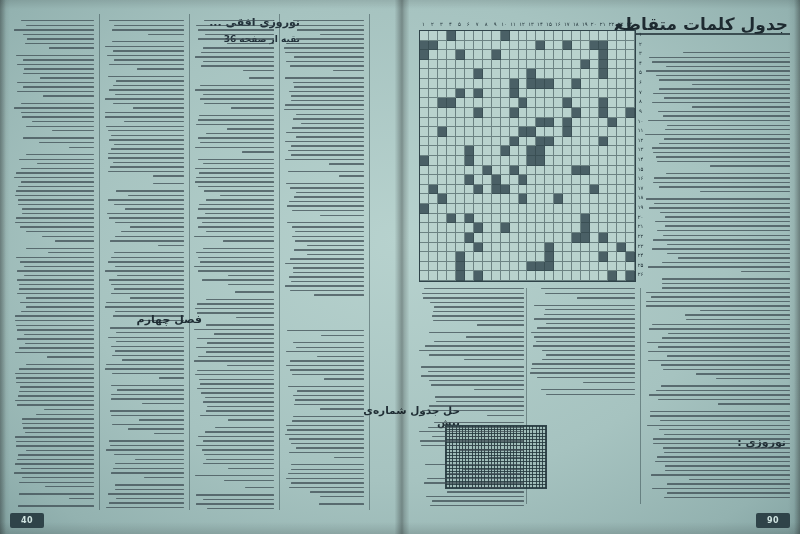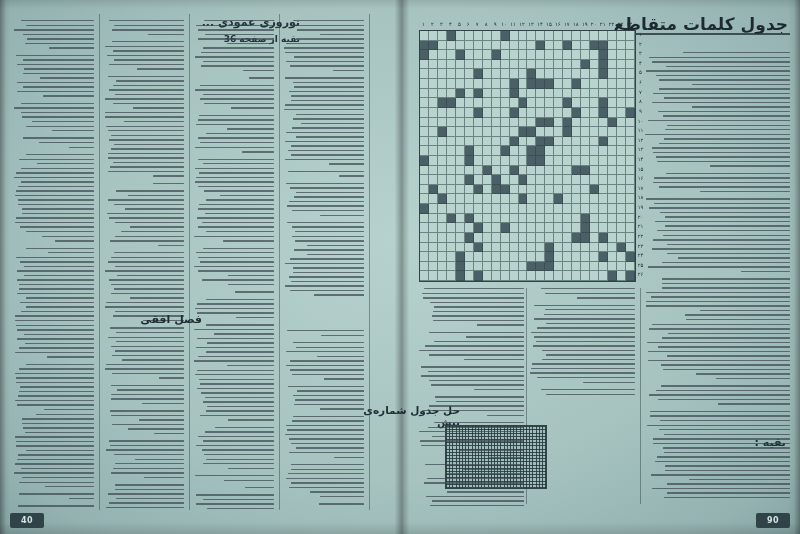--- a/index.html
+++ b/index.html
@@ -234,23 +234,23 @@
 <body>
 
 <div id="page">
   <div class="paper"></div>
   <div class="page-edge-left"></div>
   <div class="page-edge-right"></div>
 
   <div id="crossword-title" class="masthead">جدول کلمات متقاطع</div>
   <div id="masthead-rule"></div>
   <div id="crossword-sub">افقی :</div>
-  <div id="bottom-section-label">بقیه :</div>
-
-  <div id="clue-head-1">نوروزی عمودی ...</div>
+  <div id="bottom-section-label">نوروزی :</div>
+
+  <div id="clue-head-1">نوروزی افقی ...</div>
   <div id="clue-head-2">بقیه از صفحه 36</div>
 
   <div class="gridnum-row" id="grid-col-numbers">
       <span>۲۴</span>
       <span>۲۳</span>
       <span>۲۲</span>
       <span>۲۱</span>
       <span>۲۰</span>
       <span>۱۹</span>
       <span>۱۸</span>
@@ -1509,21 +1509,21 @@
       <div class="tline" style="width: 91.054%;"></div>
       <div class="tline" style="width: 95.3094%;"></div>
       <div class="tline" style="width: 97.329%;"></div>
       <div class="tline" style="width: 91.1605%;"></div>
       <div class="tline" style="width: 93.6942%;"></div>
       <div class="tline" style="width: 67.7984%;"></div>
       <div class="tline sp" style="width: 54.5545%;"></div>
       <div class="tline sp" style="width: 56.6555%;"></div>
     </div>
 
-  <div class="smallcaption" id="left-section-title" style="right:598px; top:313px; width:70px; font-size:11px;">فصل افقی</div>
+  <div class="smallcaption" id="left-section-title" style="right:598px; top:313px; width:70px; font-size:11px;">فصل چهارم</div>
 
   <div class="folio" id="folio-left">
     <span class="num">40</span>
   </div>
   <div class="folio" id="folio-right">
     <span class="num">90</span>
   </div>
 <div class="colrule" style="left: 99px;"></div>
     <div class="colrule" style="left: 189px;"></div>
     <div class="colrule" style="left: 279px;"></div>

